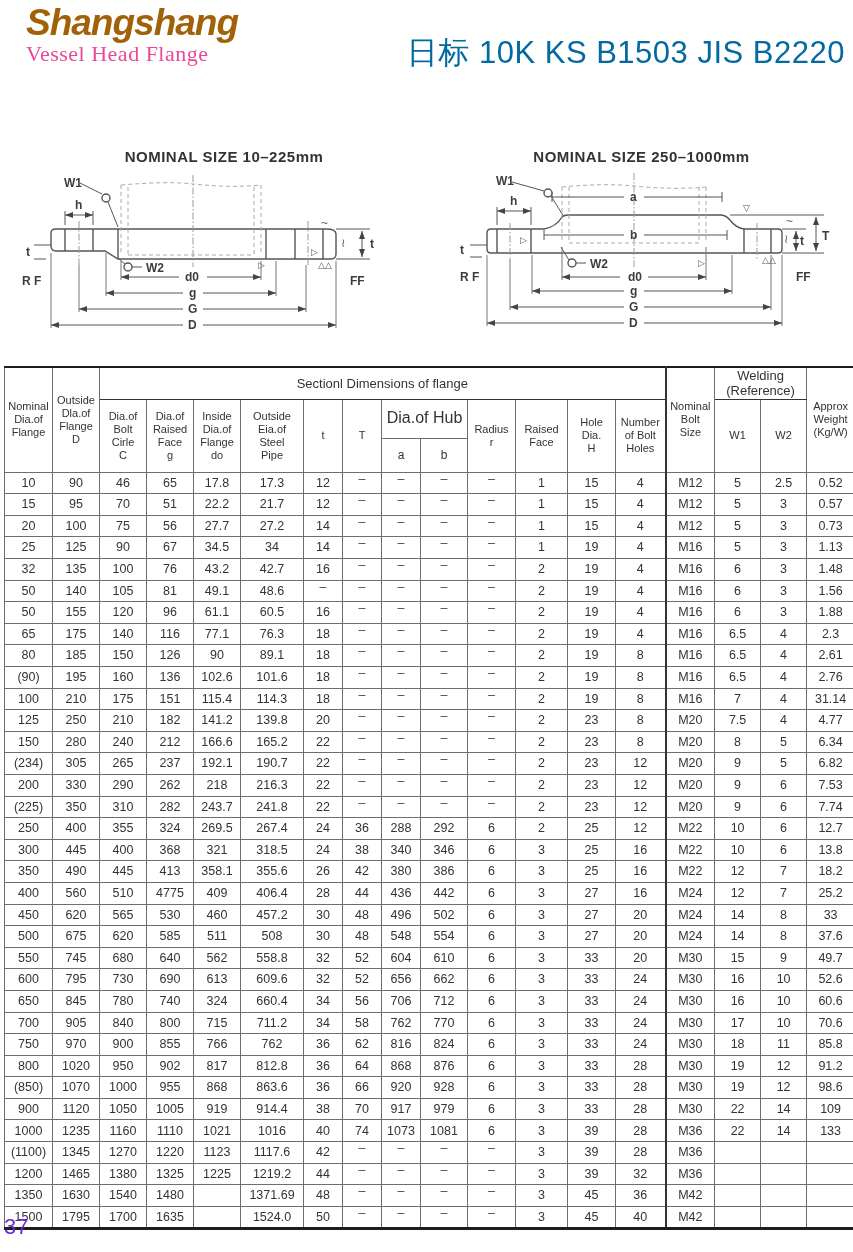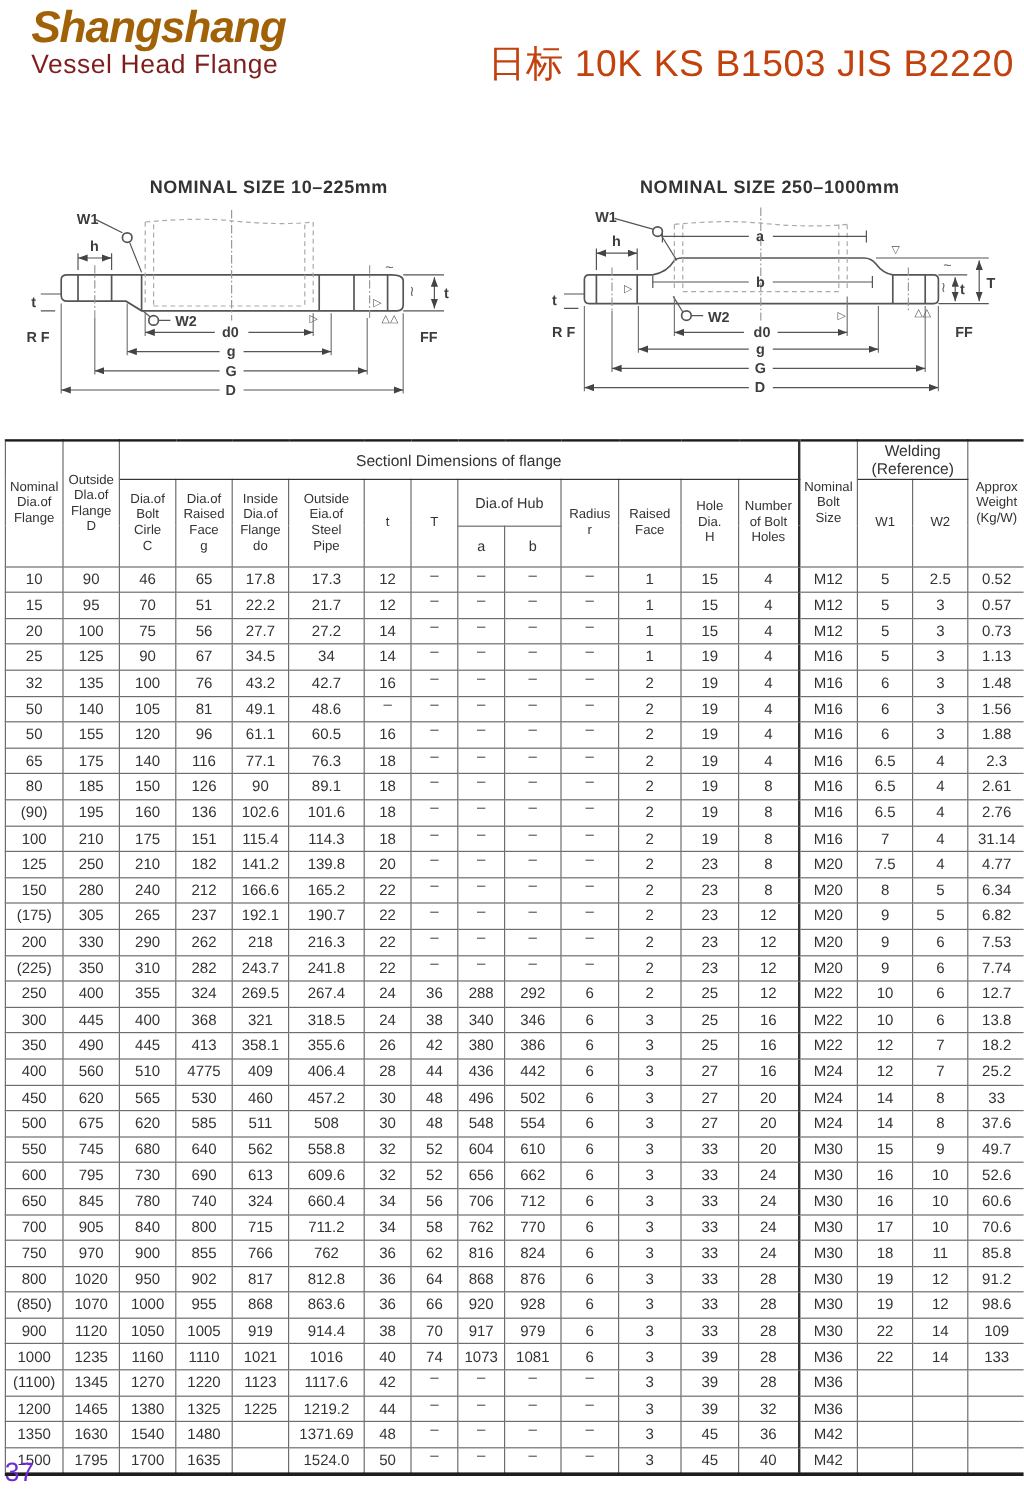--- a/index.html
+++ b/index.html
@@ -4,21 +4,21 @@
 <style>
   html,body{margin:0;padding:0;background:#fff;}
   body{width:853px;height:1252px;position:relative;overflow:hidden;
        font-family:"Liberation Sans",sans-serif;color:#333;}
 
   
   .logo{position:absolute;left:26px;top:4px;line-height:1;}
   .logo-main{font-size:37px;font-weight:bold;font-style:italic;letter-spacing:-1px;}
   .logo-sub{font-size:22px;font-weight:400;margin-top:2px;letter-spacing:.5px;}
   .doc-title{position:absolute;top:32px;right:8px;font-size:31px;font-weight:500;
-             color:#c2410c;letter-spacing:.5px;white-space:nowrap;}
+             color:#0369a1;letter-spacing:.5px;white-space:nowrap;}
 
   
   .diagrams{position:absolute;top:148px;left:0;width:853px;display:flex;}
   .diagram{position:relative;}
   .diagram.left{width:430px;}
   .diagram.right{width:423px;}
   .diagram-title{text-align:center;font-size:15px;font-weight:bold;color:#333;
                  letter-spacing:.5px;margin-bottom:2px;}
   .diagram.left .diagram-title{padding-left:18px;}
   svg{display:block;}
@@ -41,21 +41,21 @@
   tbody td{height:20.6px;font-size:12.5px;line-height:1;}
   tbody td.dash{vertical-align:top;line-height:13px;color:#444;}
 
   .page-num{position:absolute;left:4px;top:1214px;font-size:22px;color:#6d28d9;}
 </style>
 </head>
 <body>
 
 <div class="logo">
   <div class="logo-main" style="color: #a16207;">Shangshang</div>
-  <div class="logo-sub" style="color: #7f1d1d;">Vessel Head Flange</div>
+  <div class="logo-sub" style="color: #ec4899; font-family: Liberation Serif, serif;">Vessel Head Flange</div>
 </div>
 <div class="doc-title">日标 10K KS B1503 JIS B2220</div>
 
 <div class="diagrams">
 
   <div class="diagram left">
     <div class="diagram-title">NOMINAL SIZE 10–225mm</div>
     <svg width="430" height="180" viewBox="0 0 430 180">
       <defs>
         <marker id="ae1" orient="auto" markerWidth="9" markerHeight="7" refX="8" refY="3">
@@ -321,21 +321,21 @@
         <th rowspan="2" class="r2">Inside
 Dia.of
 Flange
 do</th>
         <th rowspan="2" class="r2">Outside
 Eia.of
 Steel
 Pipe</th>
         <th rowspan="2" class="r2">t</th>
         <th rowspan="2" class="r2">T</th>
-        <th colspan="2" style="height:38px;font-size:12px;">Dia.of Hub</th>
+        <th colspan="2" style="height:38px;font-size:16px;">Dia.of Hub</th>
         <th rowspan="2" class="r2">Radius
 r</th>
         <th rowspan="2" class="r2">Raised
 Face</th>
         <th rowspan="2" class="r2">Hole
 Dia.
 H</th>
         <th rowspan="2" class="r2">Number
 of Bolt
 Holes</th>
@@ -602,21 +602,21 @@
           <td class="dash">–</td>
           <td>2</td>
           <td>23</td>
           <td>8</td>
           <td class="boltcol">M20</td>
           <td>8</td>
           <td>5</td>
           <td>6.34</td>
         </tr>
         <tr>
-          <td>(175)</td>
+          <td>(234)</td>
           <td>305</td>
           <td>265</td>
           <td>237</td>
           <td>192.1</td>
           <td>190.7</td>
           <td>22</td>
           <td class="dash">–</td>
           <td class="dash">–</td>
           <td class="dash">–</td>
           <td class="dash">–</td>

